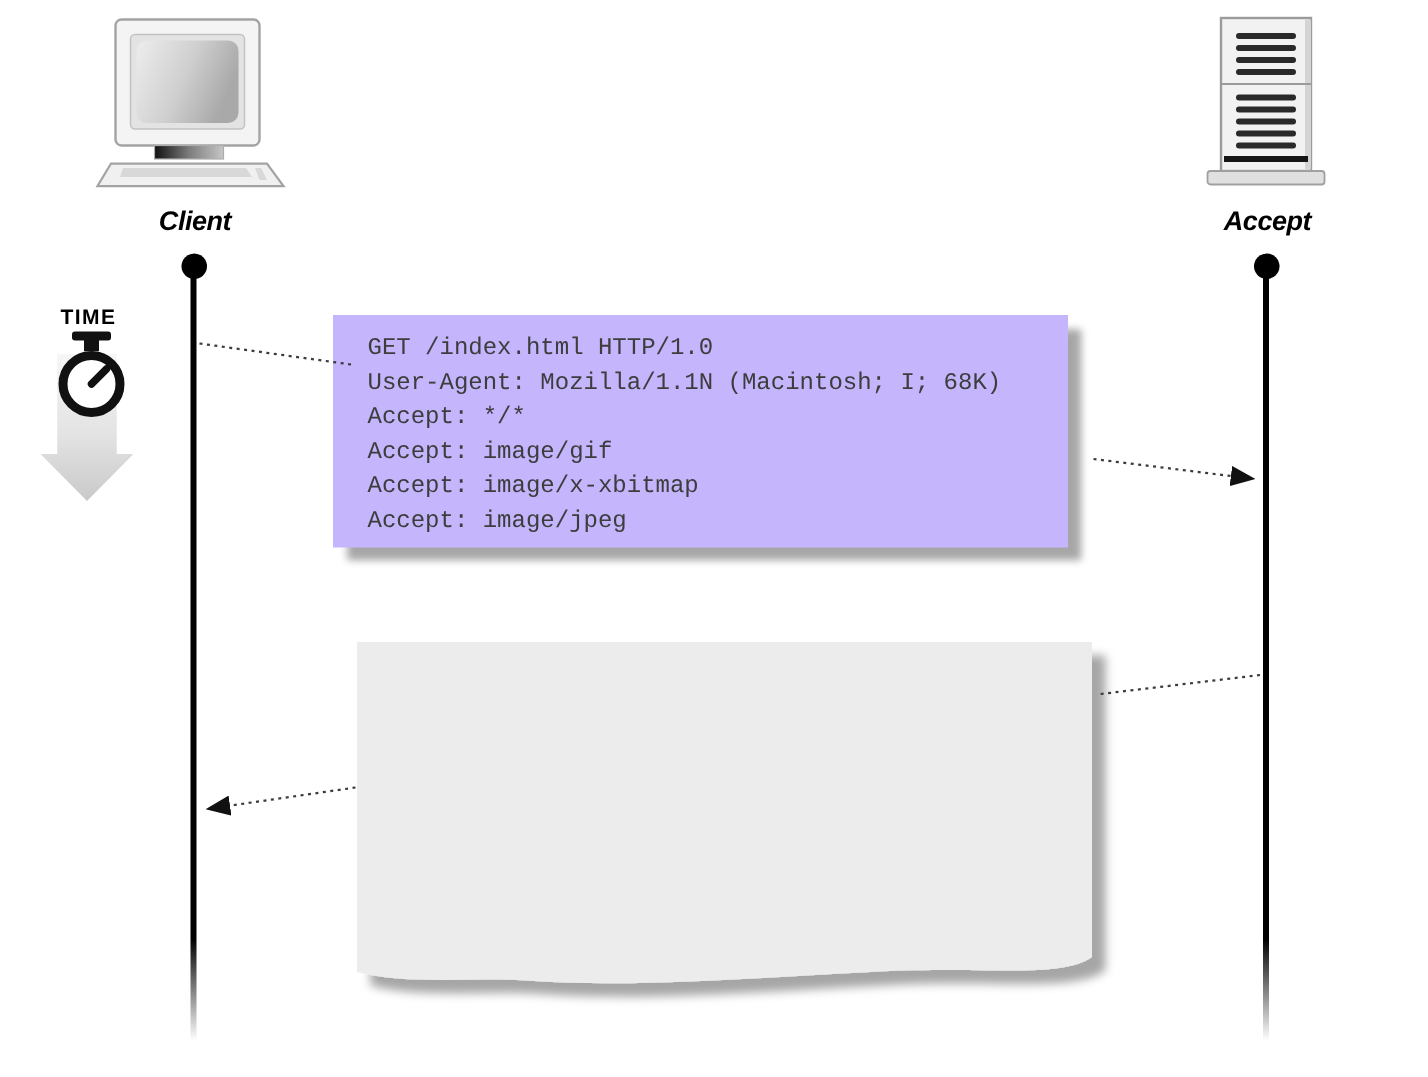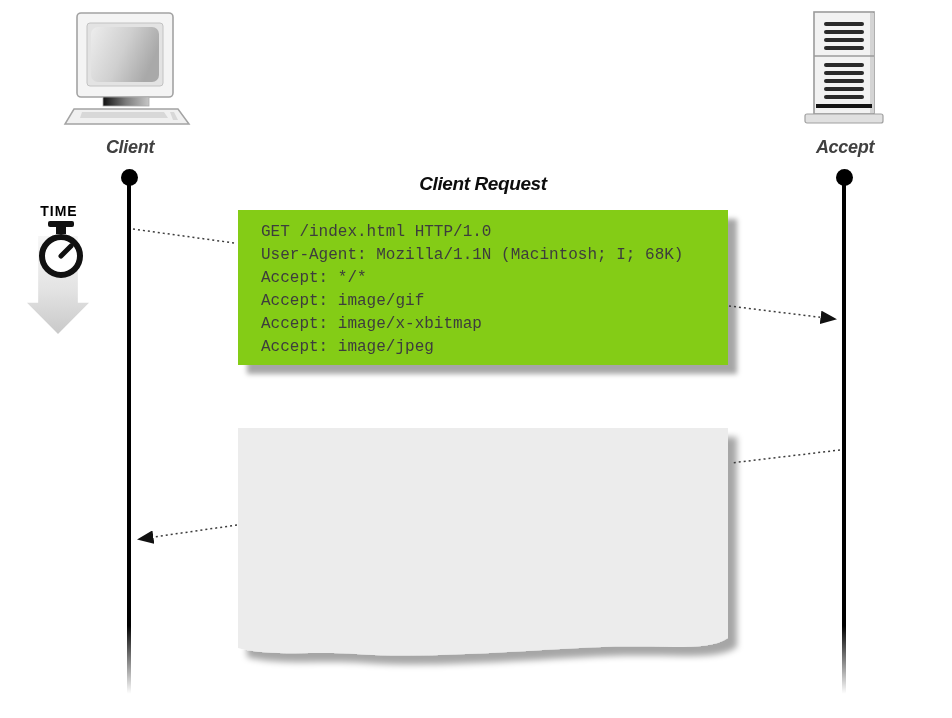--- a/index.html
+++ b/index.html
@@ -5,21 +5,21 @@
   html,body{margin:0;padding:0;background:#fff;}
   .stage{
     position:relative;width:952px;height:718px;background:#fff;overflow:hidden;
     font-family:"Liberation Sans",sans-serif;
   }
   
   .client-icon{position:absolute;left:62px;top:6px;}
   .server-icon{position:absolute;left:799px;top:6px;}
   .endpoint-label{
     position:absolute;text-align:center;
-    font-weight:bold;font-style:italic;font-size:18px;color:#404040;
+    font-weight:bold;font-style:italic;font-size:18px;color:#000000;
     letter-spacing:-0.3px;
   }
   .client-label{left:65px;top:137px;width:130px;}
   .server-label{left:798px;top:137px;width:94px;}
   
   .timeline{
     position:absolute;width:4px;top:177px;height:522px;
     background:linear-gradient(to bottom,#000 0%,#000 86%,rgba(0,0,0,0) 99%);
   }
   .client-line{left:127px;}
@@ -42,22 +42,22 @@
   .stopwatch{position:absolute;left:36px;top:219px;}
   
   .box-title{
     position:absolute;left:238px;width:490px;text-align:center;
     font-weight:bold;font-style:italic;font-size:19px;color:#0d0d0d;
     letter-spacing:-0.4px;
   }
   .request-title{top:173px;}
   .response-title{top:395px;}
   .request-box{
-    position:absolute;left:238px;top:210px;width:490px;height:155px;
-    background:#84cc16;box-shadow:9px 9px 5px rgba(0,0,0,0.35);
+    position:absolute;left:222px;top:210px;width:490px;height:155px;
+    background:#c4b5fd;box-shadow:9px 9px 5px rgba(0,0,0,0.35);
   }
   .code{
     white-space:pre;
     font-family:"Liberation Mono","DejaVu Sans Mono",monospace;
     font-size:16px;line-height:23px;color:#3d3d3d;
   }
   .request-code{position:absolute;left:23px;top:11px;}
   .response-shape{position:absolute;left:230px;top:420px;}
   .response-code{position:absolute;left:261px;top:439px;}
   
@@ -120,21 +120,20 @@
 
   <div class="time-text">TIME</div>
   <div class="time-arrow"></div>
   <svg class="stopwatch" width="50" height="62" viewBox="0 0 50 62">
     <rect x="12" y="2" width="26" height="6" rx="2" fill="#111"></rect>
     <rect x="20" y="7" width="10" height="8" fill="#111"></rect>
     <circle cx="25" cy="37" r="19" fill="#fff" stroke="#111" stroke-width="6"></circle>
     <line x1="25" y1="37" x2="35" y2="27" stroke="#111" stroke-width="5" stroke-linecap="round"></line>
   </svg>
 
-  <div class="box-title request-title">Client Request</div>
   <div class="request-box">
     <div class="code request-code">GET /index.html HTTP/1.0
 User-Agent: Mozilla/1.1N (Macintosh; I; 68K)
 Accept: */*
 Accept: image/gif
 Accept: image/x-xbitmap
 Accept: image/jpeg</div>
   </div>
 
   <svg class="response-shape" width="516" height="256" viewBox="0 0 516 256">

